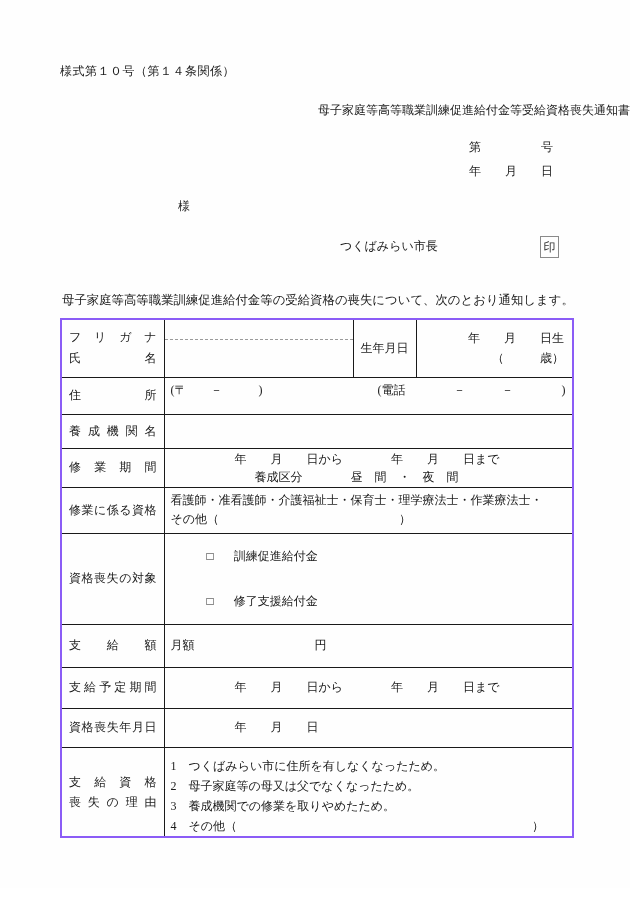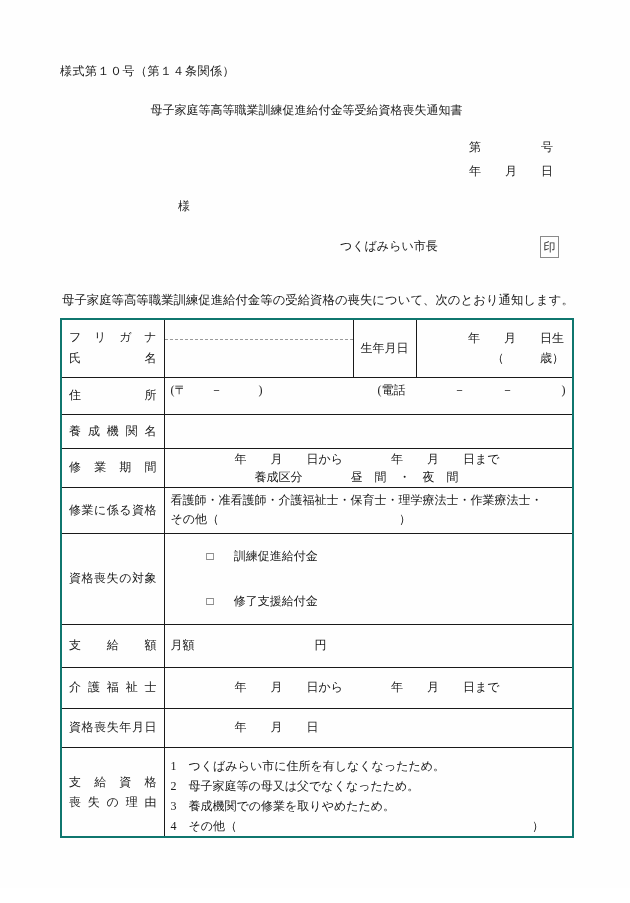--- a/index.html
+++ b/index.html
@@ -8,39 +8,39 @@
     position: relative;
     width: 630px;
     height: 888px;
     background: #fefefe;
     color: #1a1a1a;
     font-family: "Liberation Serif", "DejaVu Serif", serif;
     font-size: 12px;
     overflow: hidden;
   }
   .form-number { position: absolute; left: 60px; top: 63px; letter-spacing: 0.5px; }
-  .doc-title   { position: absolute; left: 0; right: 17px; top: 102px; text-align: center; font-size: 12px; font-weight: normal; }
+  .doc-title   { position: absolute; left: 0; right: 0; top: 102px; text-align: right; font-size: 12px; font-weight: normal; }
   .number-block{ position: absolute; right: 77px; top: 135px; text-align: right; line-height: 24px; }
   .addressee   { position: absolute; left: 178px; top: 198px; }
   .issuer      { position: absolute; left: 340px; top: 238px; }
   .seal-box    {
     position: absolute; left: 540px; top: 236px;
     width: 19px; height: 22px;
     border: 1px solid #8a8a8a;
     text-align: center; line-height: 21px; font-size: 12px;
     color: #333;
   }
   .intro { position: absolute; left: 62px; top: 292px; font-size: 12.4px; white-space: nowrap; }
 
   table.form-table {
     position: absolute; left: 60px; top: 318px;
     width: 512px;
     border-collapse: collapse;
     table-layout: fixed;
-    border: 2px solid #0f766e;
+    border: 2px solid #8b5cf6;
   }
   td { border: 1px solid #1a1a1a; vertical-align: middle; font-size: 12px; overflow: hidden; }
   td.label-cell { padding: 0 7px; }
   td.value-cell { padding: 0 6px; }
   .justify { text-align: justify; text-align-last: justify; line-height: 21px; }
   .tight .justify { line-height: 20px; }
 
   .r1  td { height: 58px; }
   .r2  td { height: 37px; }
   .r3  td { height: 34px; }
@@ -186,21 +186,21 @@
         <td class="label-cell">
           <div class="justify">支 給 額</div>
         </td>
         <td class="value-cell" colspan="3">
           <span style="white-space:pre">月額　　　　　　　　　　円</span>
         </td>
       </tr>
 
       <tr class="r9">
         <td class="label-cell">
-          <div class="justify">介護福祉士</div>
+          <div class="justify">支給予定期間</div>
         </td>
         <td class="value-cell" colspan="3">
           <div class="date-line">年　　月　　日から　　　　年　　月　　日まで</div>
         </td>
       </tr>
 
       <tr class="r10">
         <td class="label-cell">
           <div class="justify">資格喪失年月日</div>
         </td>

